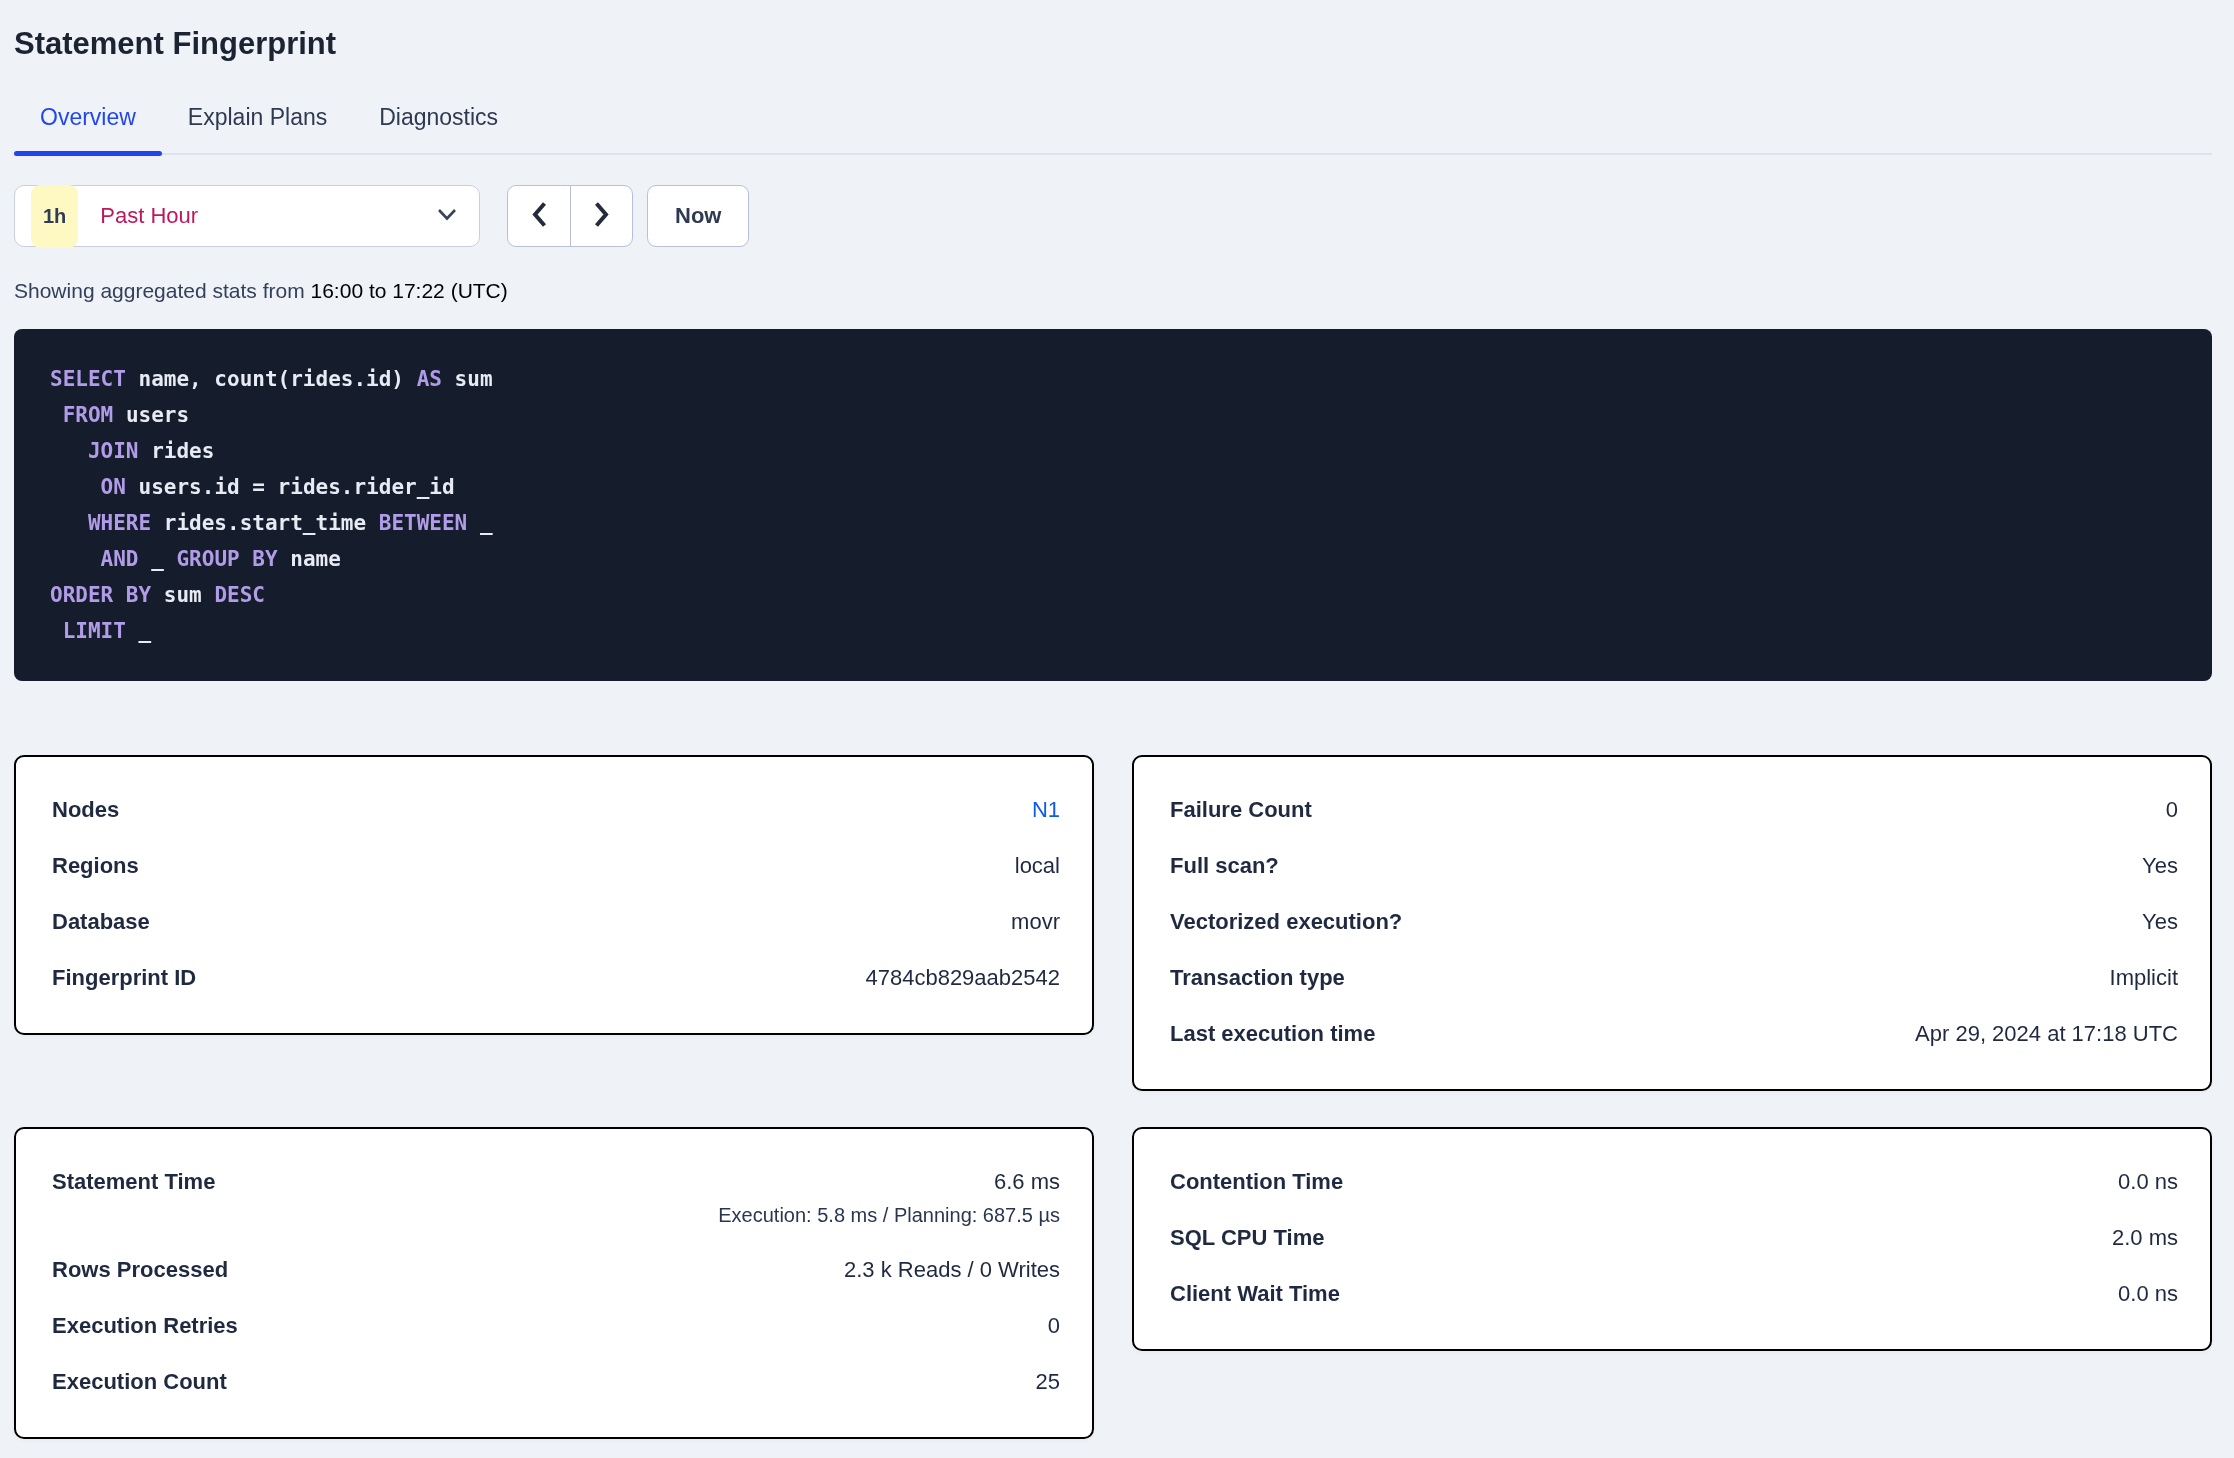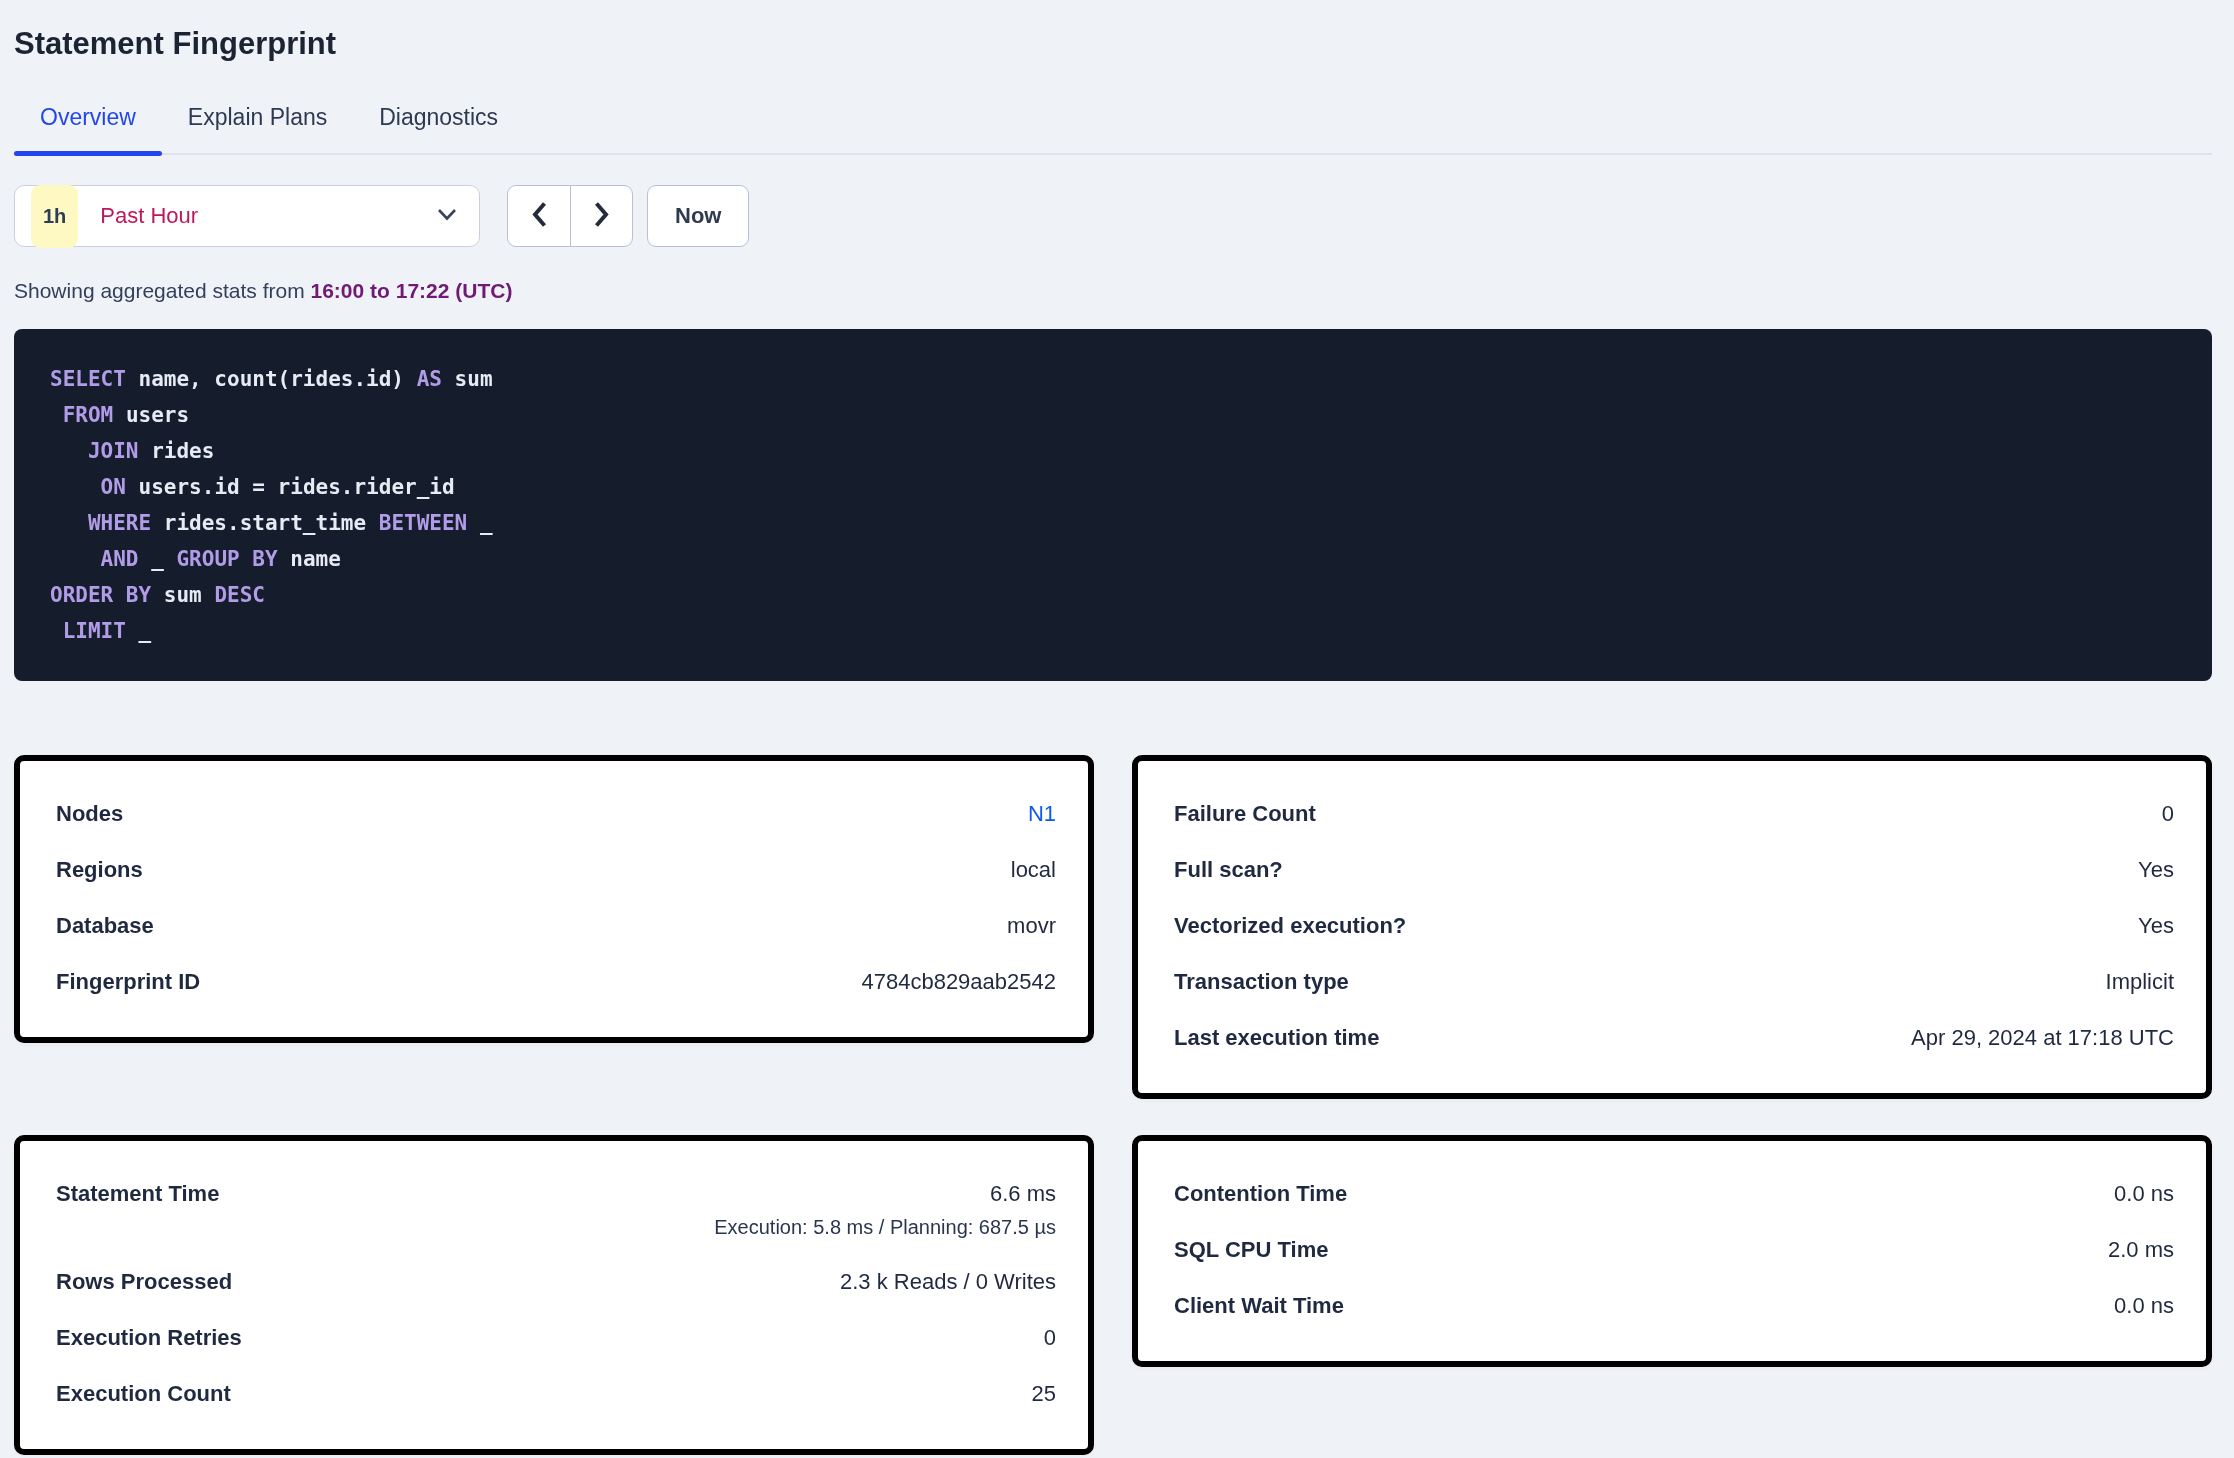--- a/index.html
+++ b/index.html
@@ -63,21 +63,21 @@
   .pager button + button { border-left: 1px solid #B9BFD5; }
   .now-btn {
     margin-left: 14px; height: 62px; padding: 0 27px; box-sizing: border-box;
     background: #FFFFFF; border: 1px solid #B9BFD5; border-radius: 9px;
     font-family: "Liberation Sans", sans-serif;
     font-size: 22px; font-weight: 700; color: #2F3A52; cursor: pointer;
   }
 
   
   .stats-line { margin: 32px 0 0; font-size: 21px; color: #34405A; }
-  .stats-line strong { font-weight: 700; color: #701a75; }
+  .stats-line strong { font-weight: 400; color: #000000; }
 
   
   .sql {
     margin: 26px 0 0;
     background: #151C2B; border-radius: 8px;
     padding: 32px 36px;
     font-family: "DejaVu Sans Mono", monospace;
     font-size: 21px; line-height: 36px; font-weight: 700;
     color: #E7EBF3; white-space: pre; overflow: hidden;
   }
@@ -86,21 +86,21 @@
 
   
   .grid {
     margin-top: 74px;
     display: grid; grid-template-columns: 1fr 1fr;
     column-gap: 38px; row-gap: 36px;
     align-items: start;
   }
   .card {
     background: #FFFFFF;
-    border: 6px solid #000000; border-radius: 10px;
+    border: 2px solid #000000; border-radius: 10px;
     padding: 40px 32px 42px 36px;
     box-shadow: 0 2px 4px rgba(24,36,60,0.03);
   }
   .row {
     display: flex; justify-content: space-between; align-items: flex-start;
     margin: 0 0 30px; font-size: 22px; line-height: 26px;
   }
   .row:last-child { margin-bottom: 0; }
   .label { font-weight: 700; color: #1F2940; }
   .value-wrap { display: flex; flex-direction: column; align-items: flex-end; text-align: left; }

